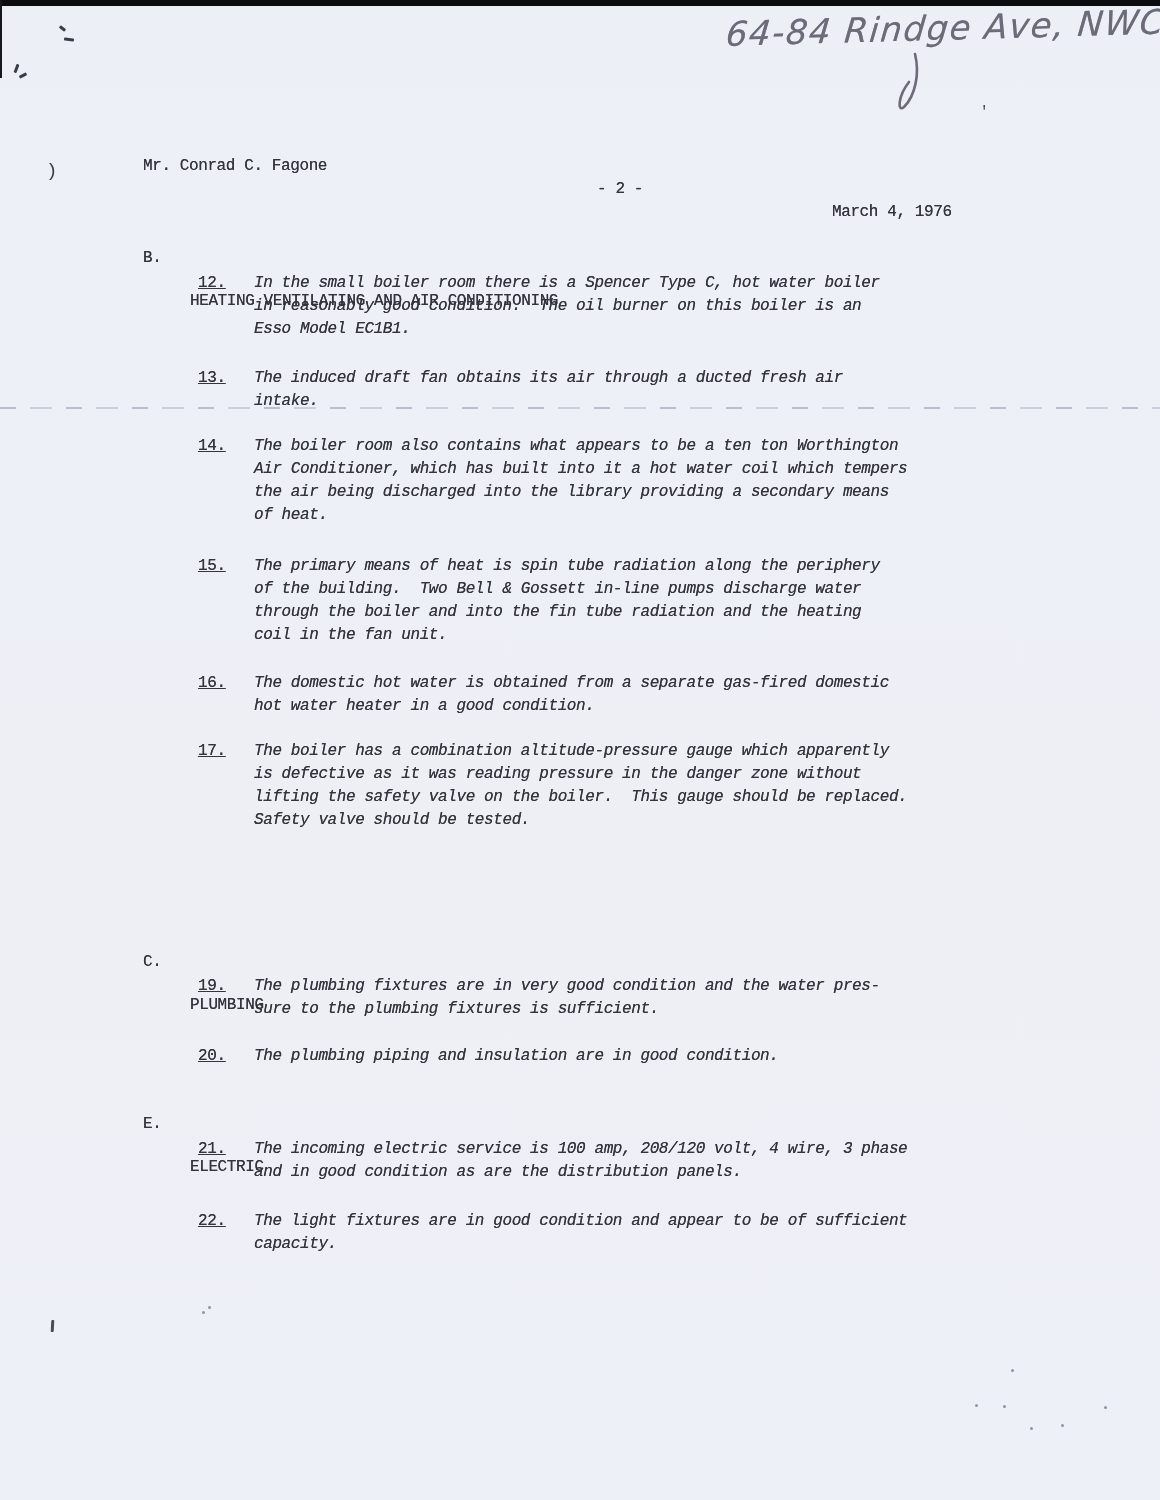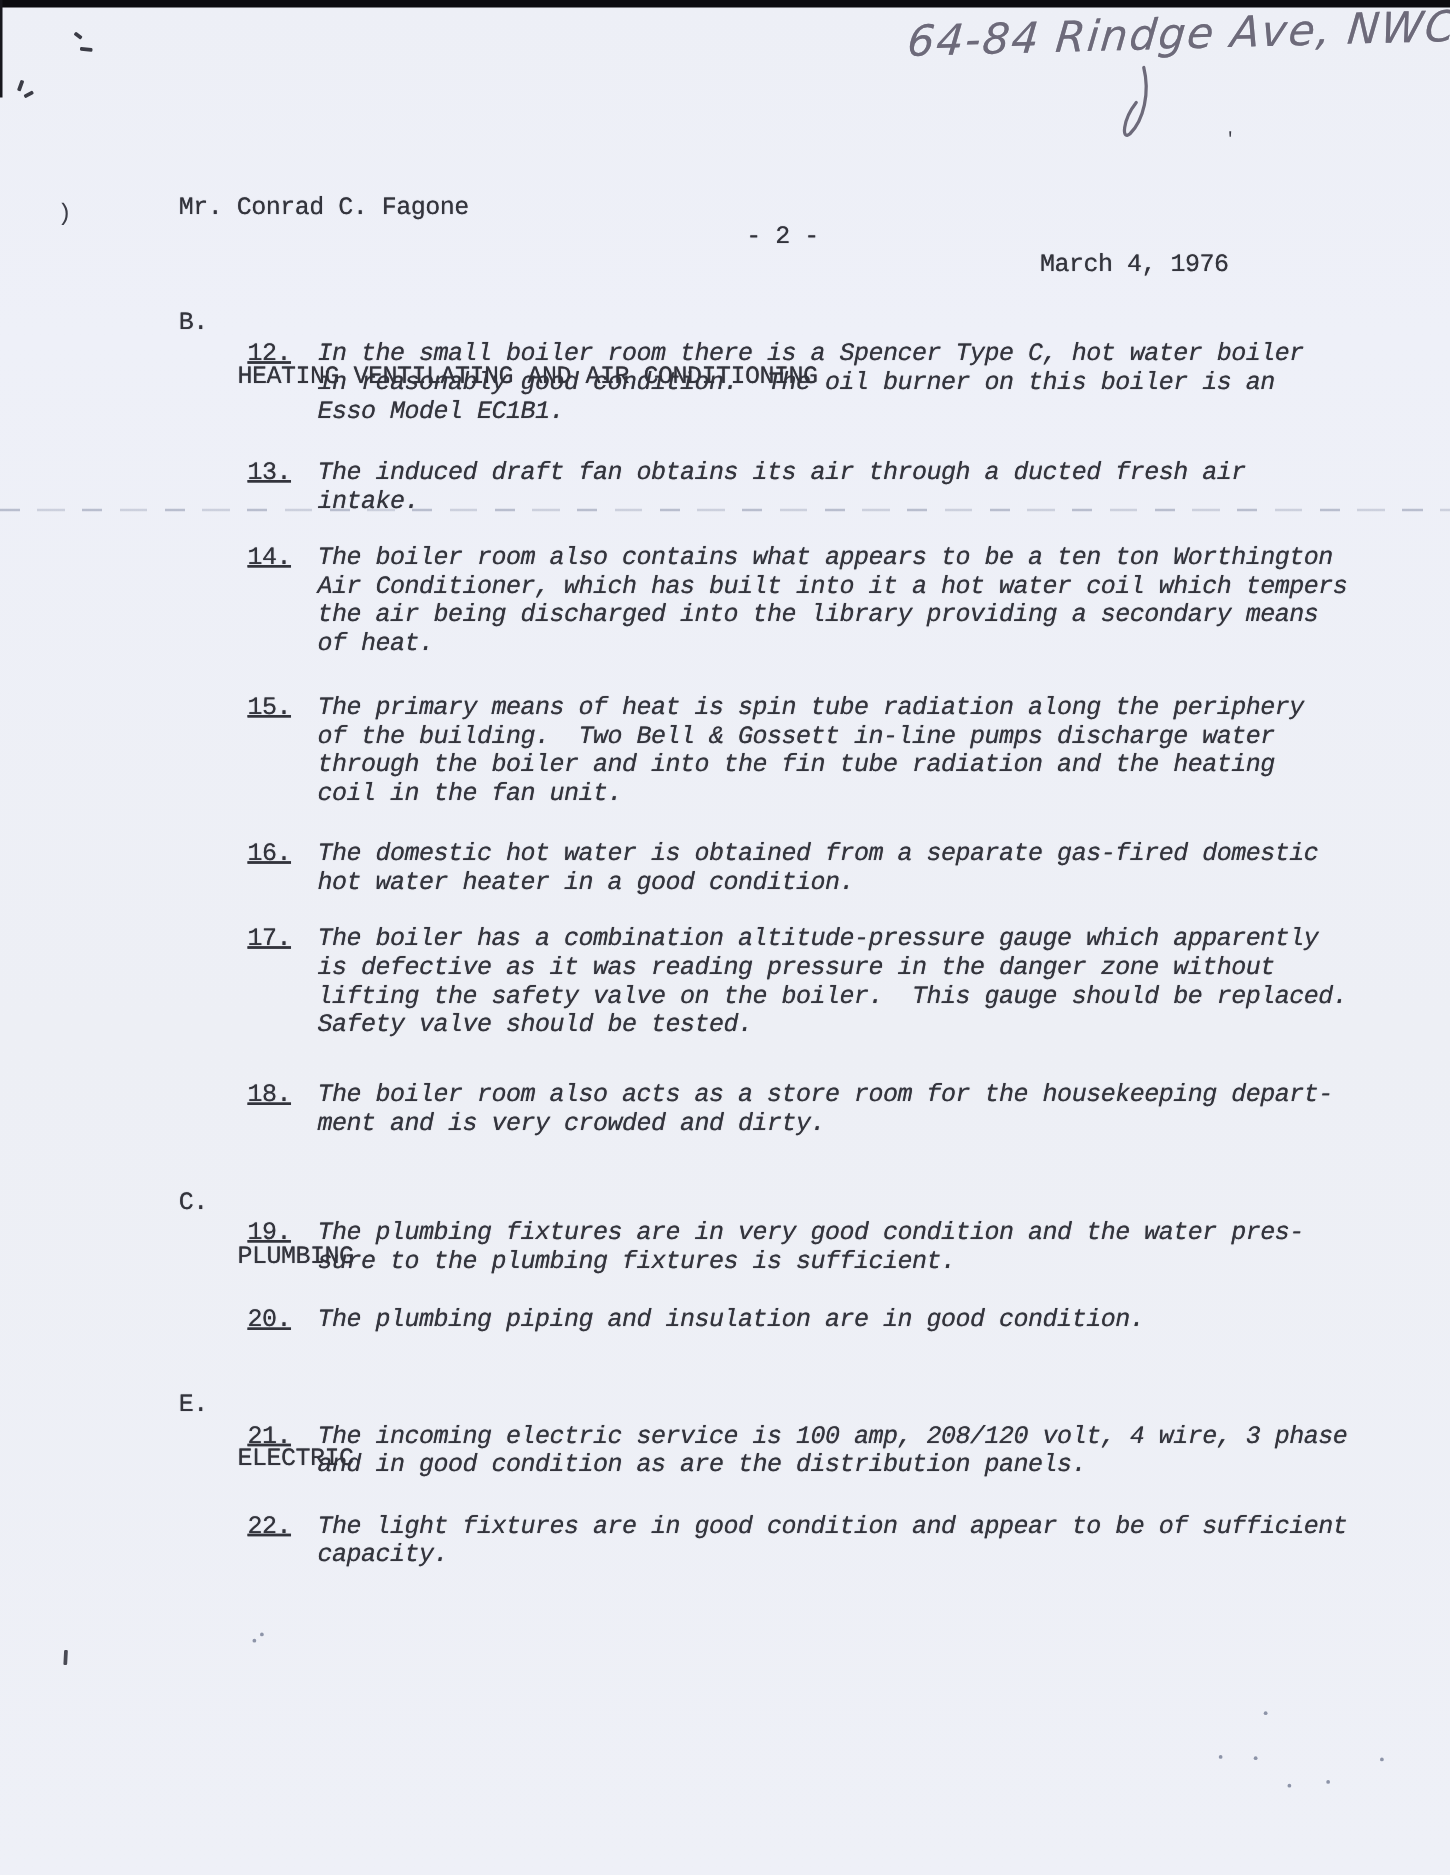--- a/index.html
+++ b/index.html
@@ -8,21 +8,21 @@
     background:#e7e9f1;
     font-family:"Liberation Mono","DejaVu Sans Mono",monospace;
   }
   .page{
     position:relative;width:1160px;height:1500px;overflow:hidden;
     background:linear-gradient(180deg,#edeff6 0%,#eef0f8 18%,#edeff5 55%,#eef0f7 100%);
     color:#33343c;
   }
   
   .typ{
-    font-size:20px;line-height:23px;letter-spacing:-0.4px;
+    font-size:16px;line-height:23px;letter-spacing:-0.4px;
     text-shadow:0 0 0.6px rgba(44,45,56,0.85);
     white-space:pre-wrap;
   }
   .hrow{position:absolute;left:0;right:0;height:24px;}
   .hrow .recipient{position:absolute;left:143px;}
   .hrow .pagenum{position:absolute;left:597px;}
   .hrow .date{position:absolute;left:832px;}
   .sec{position:absolute;left:0;right:0;height:24px;}
   .sec .sec-letter{position:absolute;left:143px;}
   .sec .sec-title{position:absolute;left:190px;margin-top:20px;}
@@ -114,25 +114,20 @@
   </div>
 
   <div class="item typ" style="top:740px">
     <span class="num">17.</span>
     <div class="txt">The boiler has a combination altitude-pressure gauge which apparently
 is defective as it was reading pressure in the danger zone without
 lifting the safety valve on the boiler.  This gauge should be replaced.
 Safety valve should be tested.</div>
   </div>
 
-  <div class="item typ" style="top:865px">
-    <span class="num">18.</span>
-    <div class="txt">The boiler room also acts as a store room for the housekeeping depart-
-ment and is very crowded and dirty.</div>
-  </div>
 
   <div class="sec typ" style="top:928px">
     <span class="sec-letter">C.</span>
     <span class="sec-title">PLUMBING</span>
   </div>
 
   <div class="item typ" style="top:975px">
     <span class="num">19.</span>
     <div class="txt">The plumbing fixtures are in very good condition and the water pres-
 sure to the plumbing fixtures is sufficient.</div>

